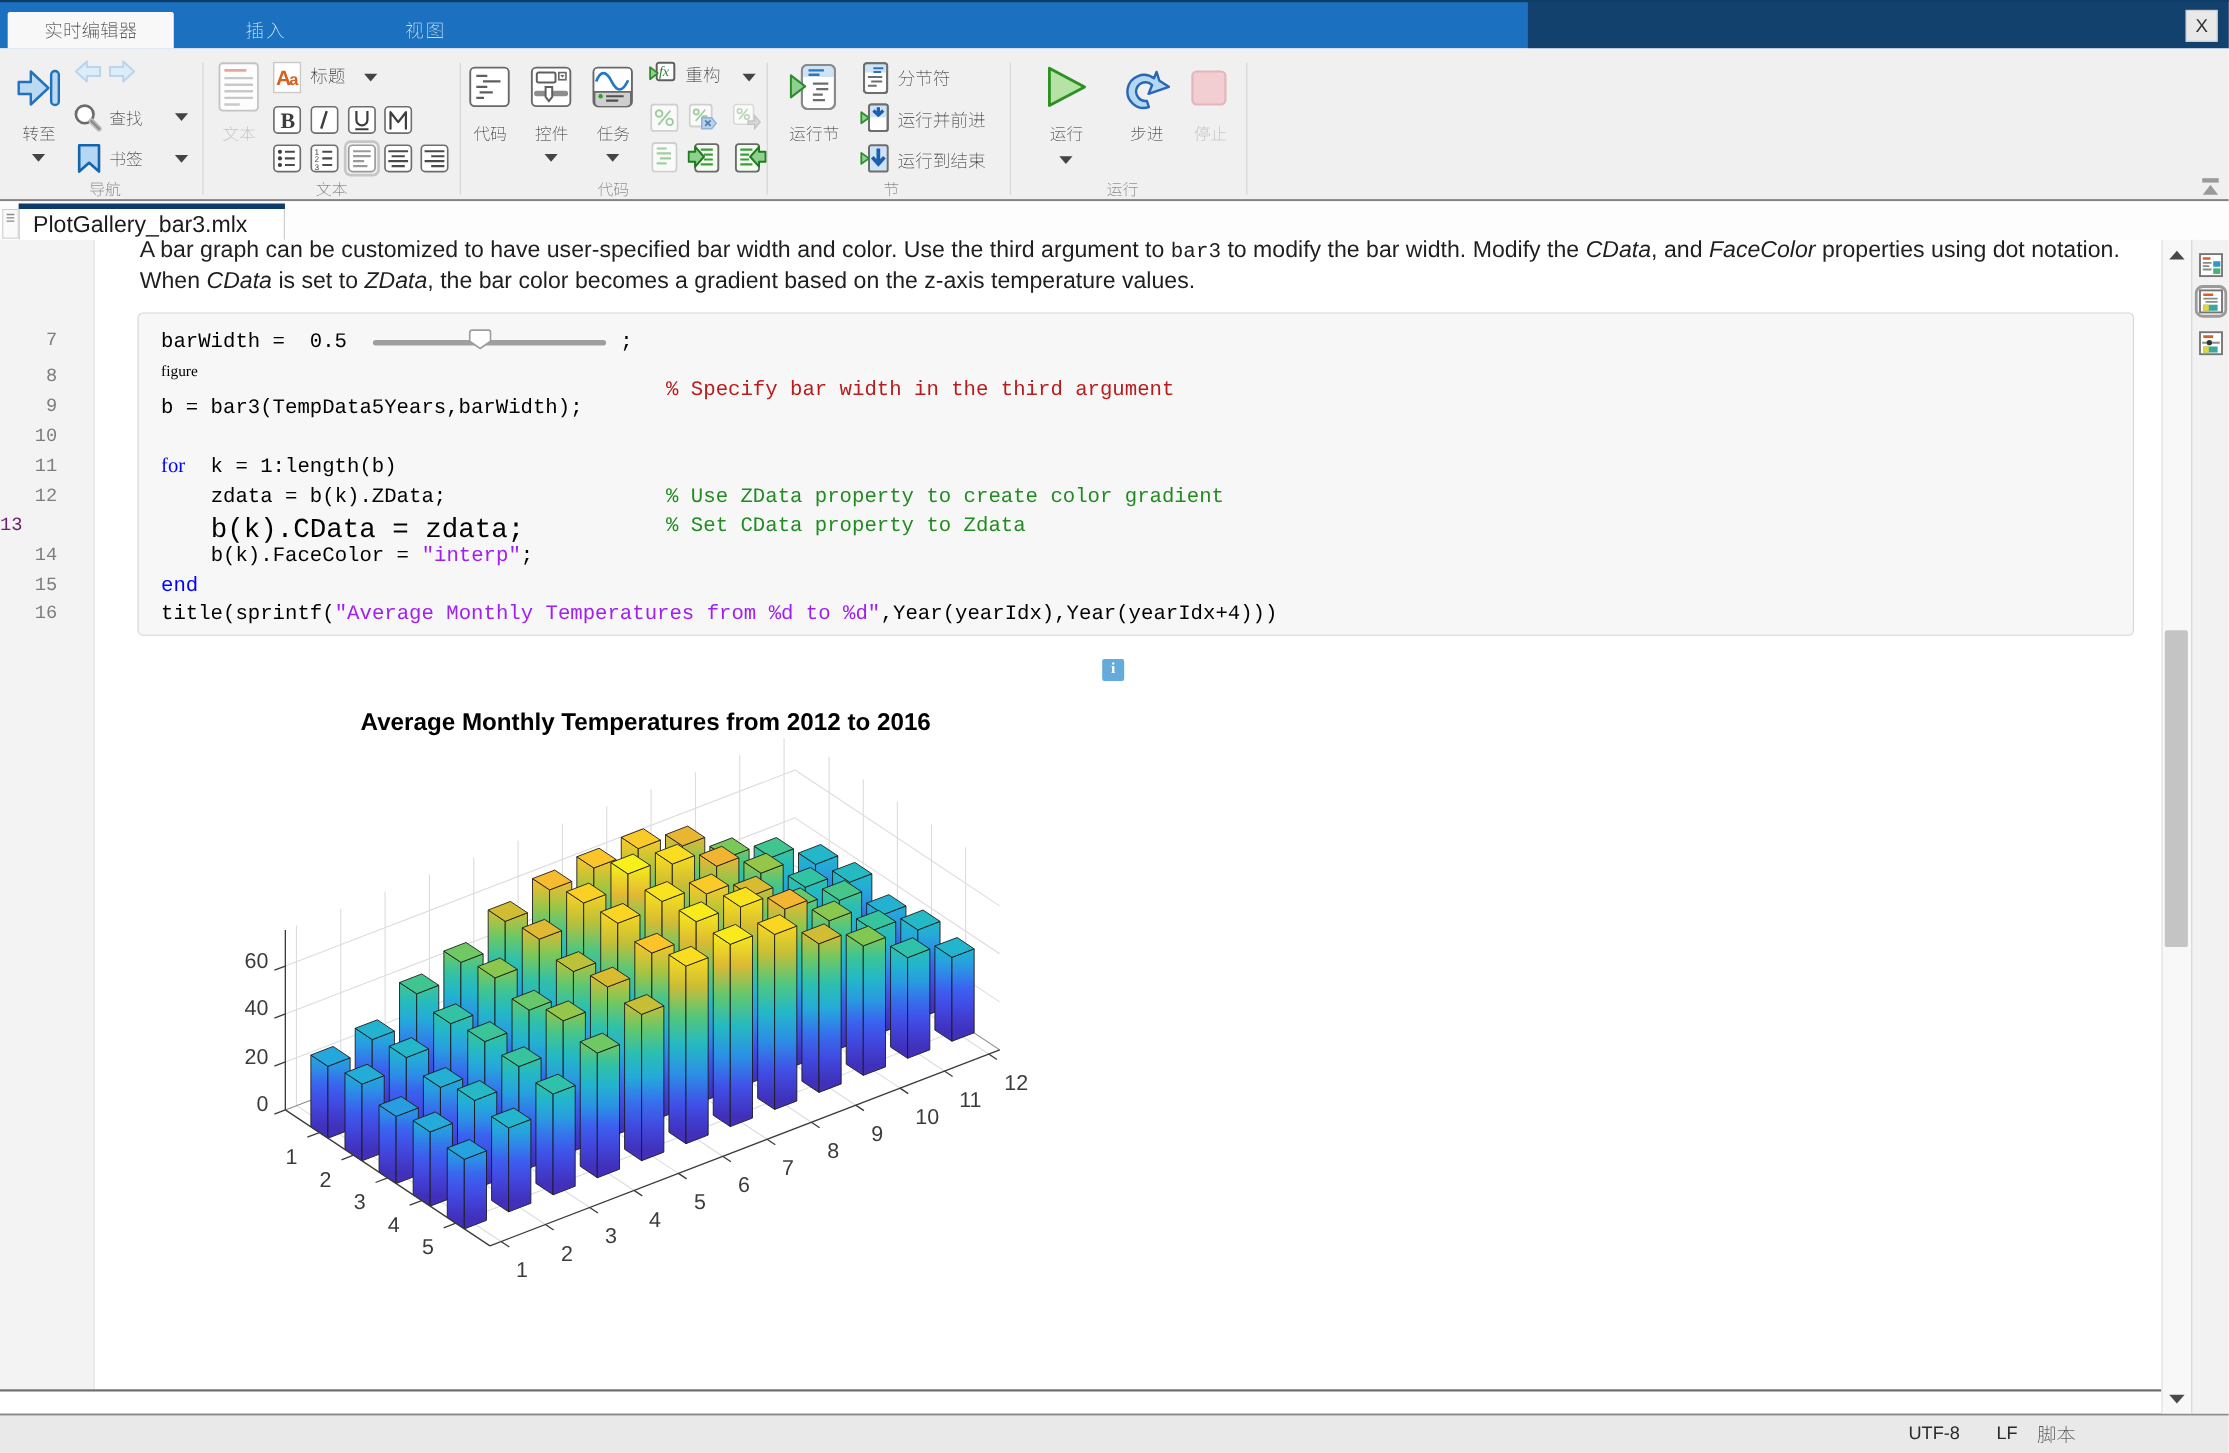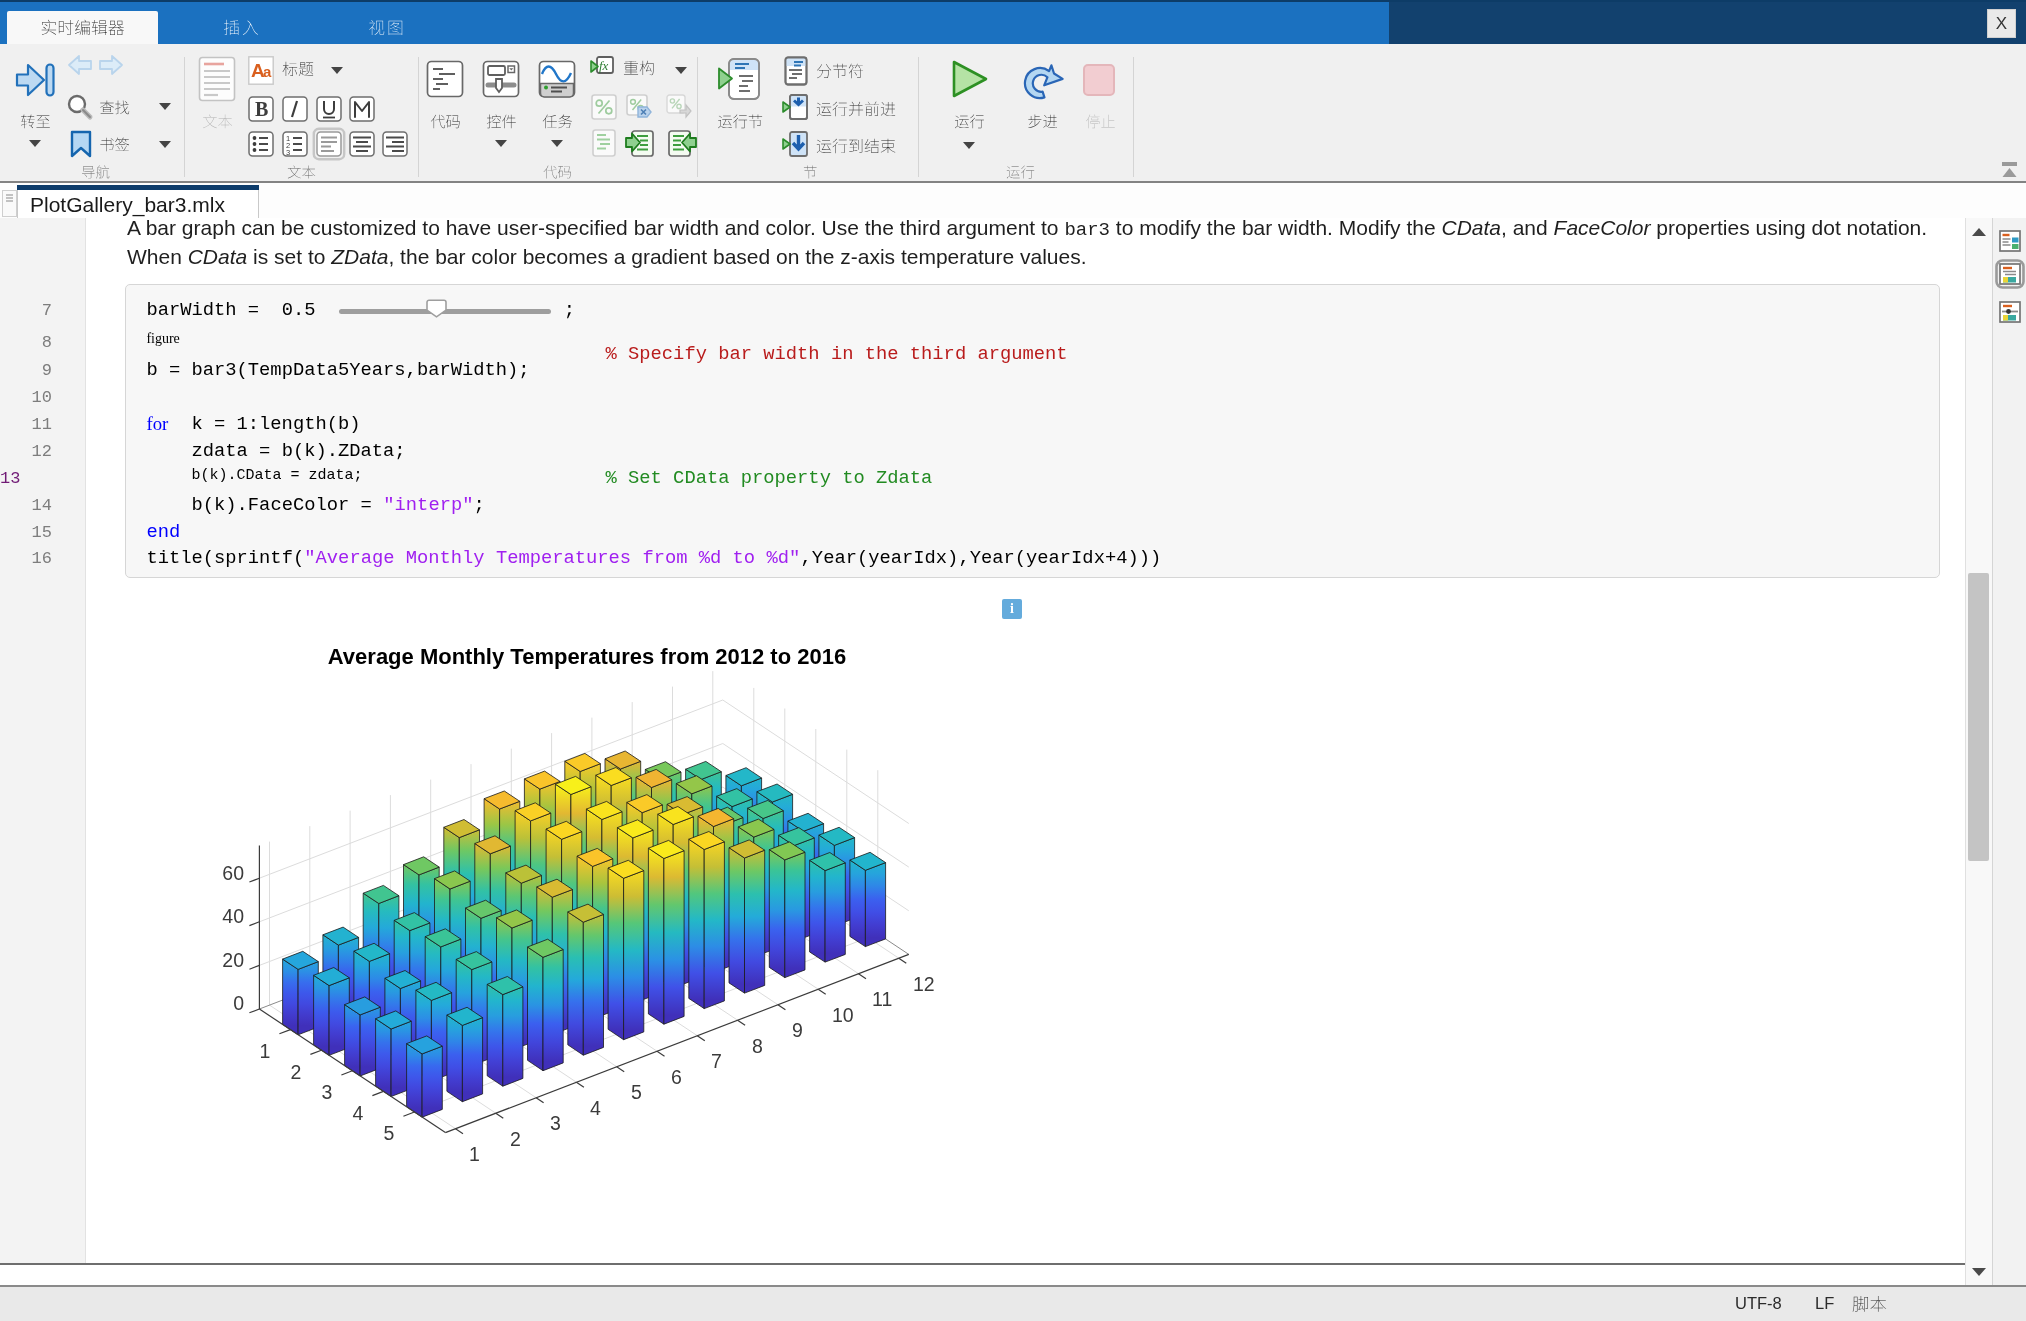--- a/index.html
+++ b/index.html
@@ -351,21 +351,22 @@
 When <i>CData</i> is set to <i>ZData</i>, the bar color becomes a gradient based on the z-axis temperature values.</div>
 <div class="abs" style="left:125px;top:66px;width:1815px;height:294px;background:#f7f7f7;border:1px solid #d6d6d6;border-radius:5px"></div>
 <div class="abs" style="left:146.4px;top:81.0px;font-family:'Liberation Mono',monospace;font-size:18.8px;color:#000000;white-space:pre">barWidth =  0.5</div>
     <div class="abs" style="left:563.8px;top:81.0px;font-family:'Liberation Mono',monospace;font-size:18.8px;color:#000000;white-space:pre">;</div>
 <div class="abs" style="left:146.4px;top:113.0px;font-family:Liberation Serif, serif;font-size:14px;color:#000000;white-space:pre">figure</div>
 <div class="abs" style="left:146.4px;top:140.5px;font-family:'Liberation Mono',monospace;font-size:18.8px;color:#000000;white-space:pre">b = bar3(TempData5Years,barWidth);</div>
     <div class="abs" style="left:605.5px;top:125px;font-family:'Liberation Mono',monospace;font-size:18.8px;color:#b91c1c;white-space:pre">% Specify bar width in the third argument</div>
 <div class="abs" style="left:146.4px;top:195.0px;font-family:Liberation Serif, serif;font-size:18.8px;color:#0000ff;white-space:pre">for</div>
     <div class="abs" style="left:180.2px;top:195.0px;font-family:'Liberation Mono',monospace;font-size:18.8px;color:#000000;white-space:pre"> k = 1:length(b)</div>
 <div class="abs" style="left:191.5px;top:222.0px;font-family:'Liberation Mono',monospace;font-size:18.8px;color:#000000;white-space:pre">zdata = b(k).ZData;</div>
-<div class="abs" style="left:191.5px;top:249.0px;font-family:'Liberation Mono',monospace;font-size:15px;color:#000000;white-space:pre">b(k).CData = zdata;</div>
+    <div class="abs" style="left:605.5px;top:222.0px;font-family:'Liberation Mono',monospace;font-size:18.8px;color:#228b22;white-space:pre">% Use ZData property to create color gradient</div>
+<div class="abs" style="left:191.5px;top:249.0px;font-family:'Liberation Mono',monospace;font-size:25px;color:#000000;white-space:pre">b(k).CData = zdata;</div>
     <div class="abs" style="left:605.5px;top:249.0px;font-family:'Liberation Mono',monospace;font-size:18.8px;color:#228b22;white-space:pre">% Set CData property to Zdata</div>
 <div class="abs" style="left:191.5px;top:276.0px;font-family:'Liberation Mono',monospace;font-size:18.8px;color:#000000;white-space:pre">b(k).FaceColor = </div>
     <div class="abs" style="left:383.3px;top:276.0px;font-family:'Liberation Mono',monospace;font-size:18.8px;color:#a020f0;white-space:pre">"interp"</div>
     <div class="abs" style="left:473.5px;top:276.0px;font-family:'Liberation Mono',monospace;font-size:18.8px;color:#000000;white-space:pre">;</div>
 <div class="abs" style="left:146.4px;top:302.5px;font-family:'Liberation Mono',monospace;font-size:18.8px;color:#0000ff;white-space:pre">end</div>
 <div class="abs" style="left:146.4px;top:329.0px;font-family:'Liberation Mono',monospace;font-size:18.8px;color:#000000;white-space:pre">title(sprintf(</div>
     <div class="abs" style="left:304.3px;top:329.0px;font-family:'Liberation Mono',monospace;font-size:18.8px;color:#a020f0;white-space:pre">"Average Monthly Temperatures from %d to %d"</div>
     <div class="abs" style="left:800.6px;top:329.0px;font-family:'Liberation Mono',monospace;font-size:18.8px;color:#000000;white-space:pre">,Year(yearIdx),Year(yearIdx+4)))</div>
 <div class="abs" style="left:339px;top:91px;width:212px;height:5px;background:#9e9e9e;border-radius:2.5px"></div>
 <svg class="abs" style="left:426px;top:81px" width="21" height="19" viewBox="0 0 21 19">

